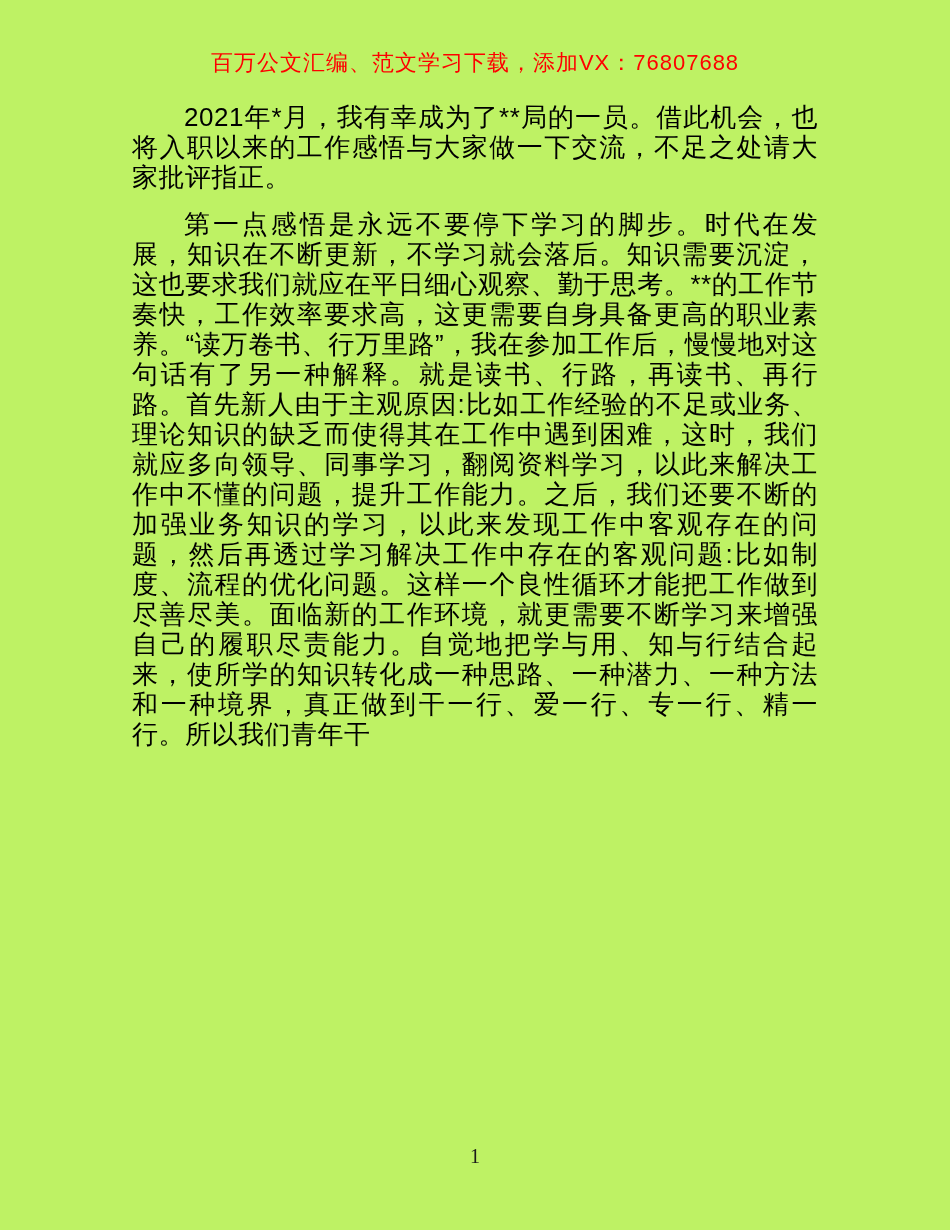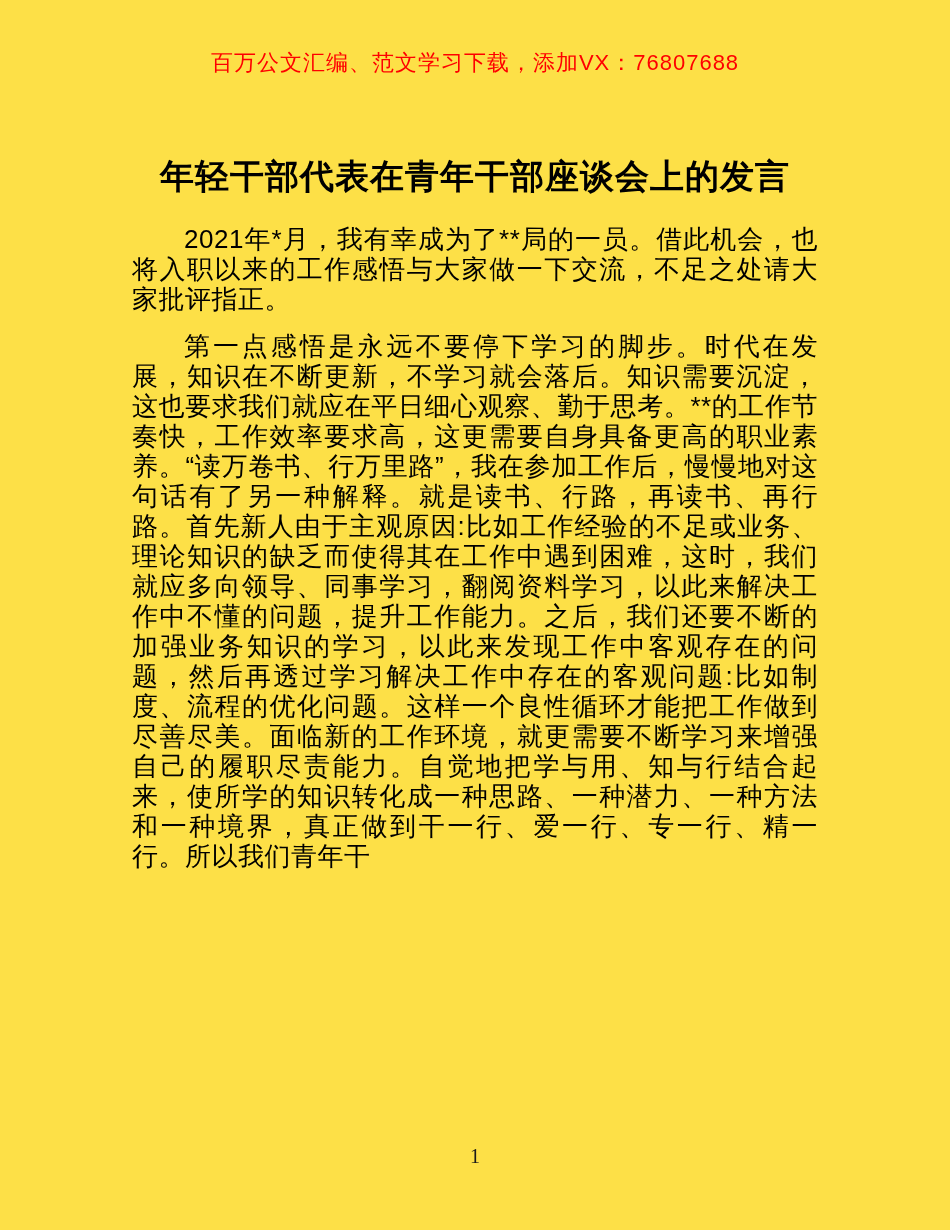--- a/index.html
+++ b/index.html
@@ -4,21 +4,21 @@
 <style>
   html, body {
     margin: 0;
     padding: 0;
     background: #ffffff;
   }
   .page {
     position: relative;
     width: 950px;
     height: 1230px;
-    background: #fde047;
+    background: #bef264;
     overflow: hidden;
     font-family: "Liberation Sans", sans-serif;
     color: #000000;
   }
   .ad-header {
     padding-top: 48px;
     text-align: center;
     font-size: 22px;
     line-height: 30px;
     letter-spacing: 1px;
@@ -59,21 +59,20 @@
     color: #1a1a1a;
   }
 </style>
 </head>
 <body>
 
 <div class="page">
 
   <div class="ad-header">百万公文汇编、范文学习下载，添加VX：76807688</div>
 
-  <h1 class="doc-title">年轻干部代表在青年干部座谈会上的发言</h1>
 
   <div class="content">
     <p>2021年*月，我有幸成为了**局的一员。借此机会，也将入职以来的工作感悟与大家做一下交流，不足之处请大家批评指正。</p>
     <p>第一点感悟是永远不要停下学习的脚步。时代在发展，知识在不断更新，不学习就会落后。知识需要沉淀，这也要求我们就应在平日细心观察、勤于思考。**的工作节奏快，工作效率要求高，这更需要自身具备更高的职业素养。“读万卷书、行万里路”，我在参加工作后，慢慢地对这句话有了另一种解释。就是读书、行路，再读书、再行路。首先新人由于主观原因:比如工作经验的不足或业务、理论知识的缺乏而使得其在工作中遇到困难，这时，我们就应多向领导、同事学习，翻阅资料学习，以此来解决工作中不懂的问题，提升工作能力。之后，我们还要不断的加强业务知识的学习，以此来发现工作中客观存在的问题，然后再透过学习解决工作中存在的客观问题:比如制度、流程的优化问题。这样一个良性循环才能把工作做到尽善尽美。面临新的工作环境，就更需要不断学习来增强自己的履职尽责能力。自觉地把学与用、知与行结合起来，使所学的知识转化成一种思路、一种潜力、一种方法和一种境界，真正做到干一行、爱一行、专一行、精一行。所以我们青年干</p>
   </div>
 
   <div class="page-number">1</div>
 
 </div>
 

